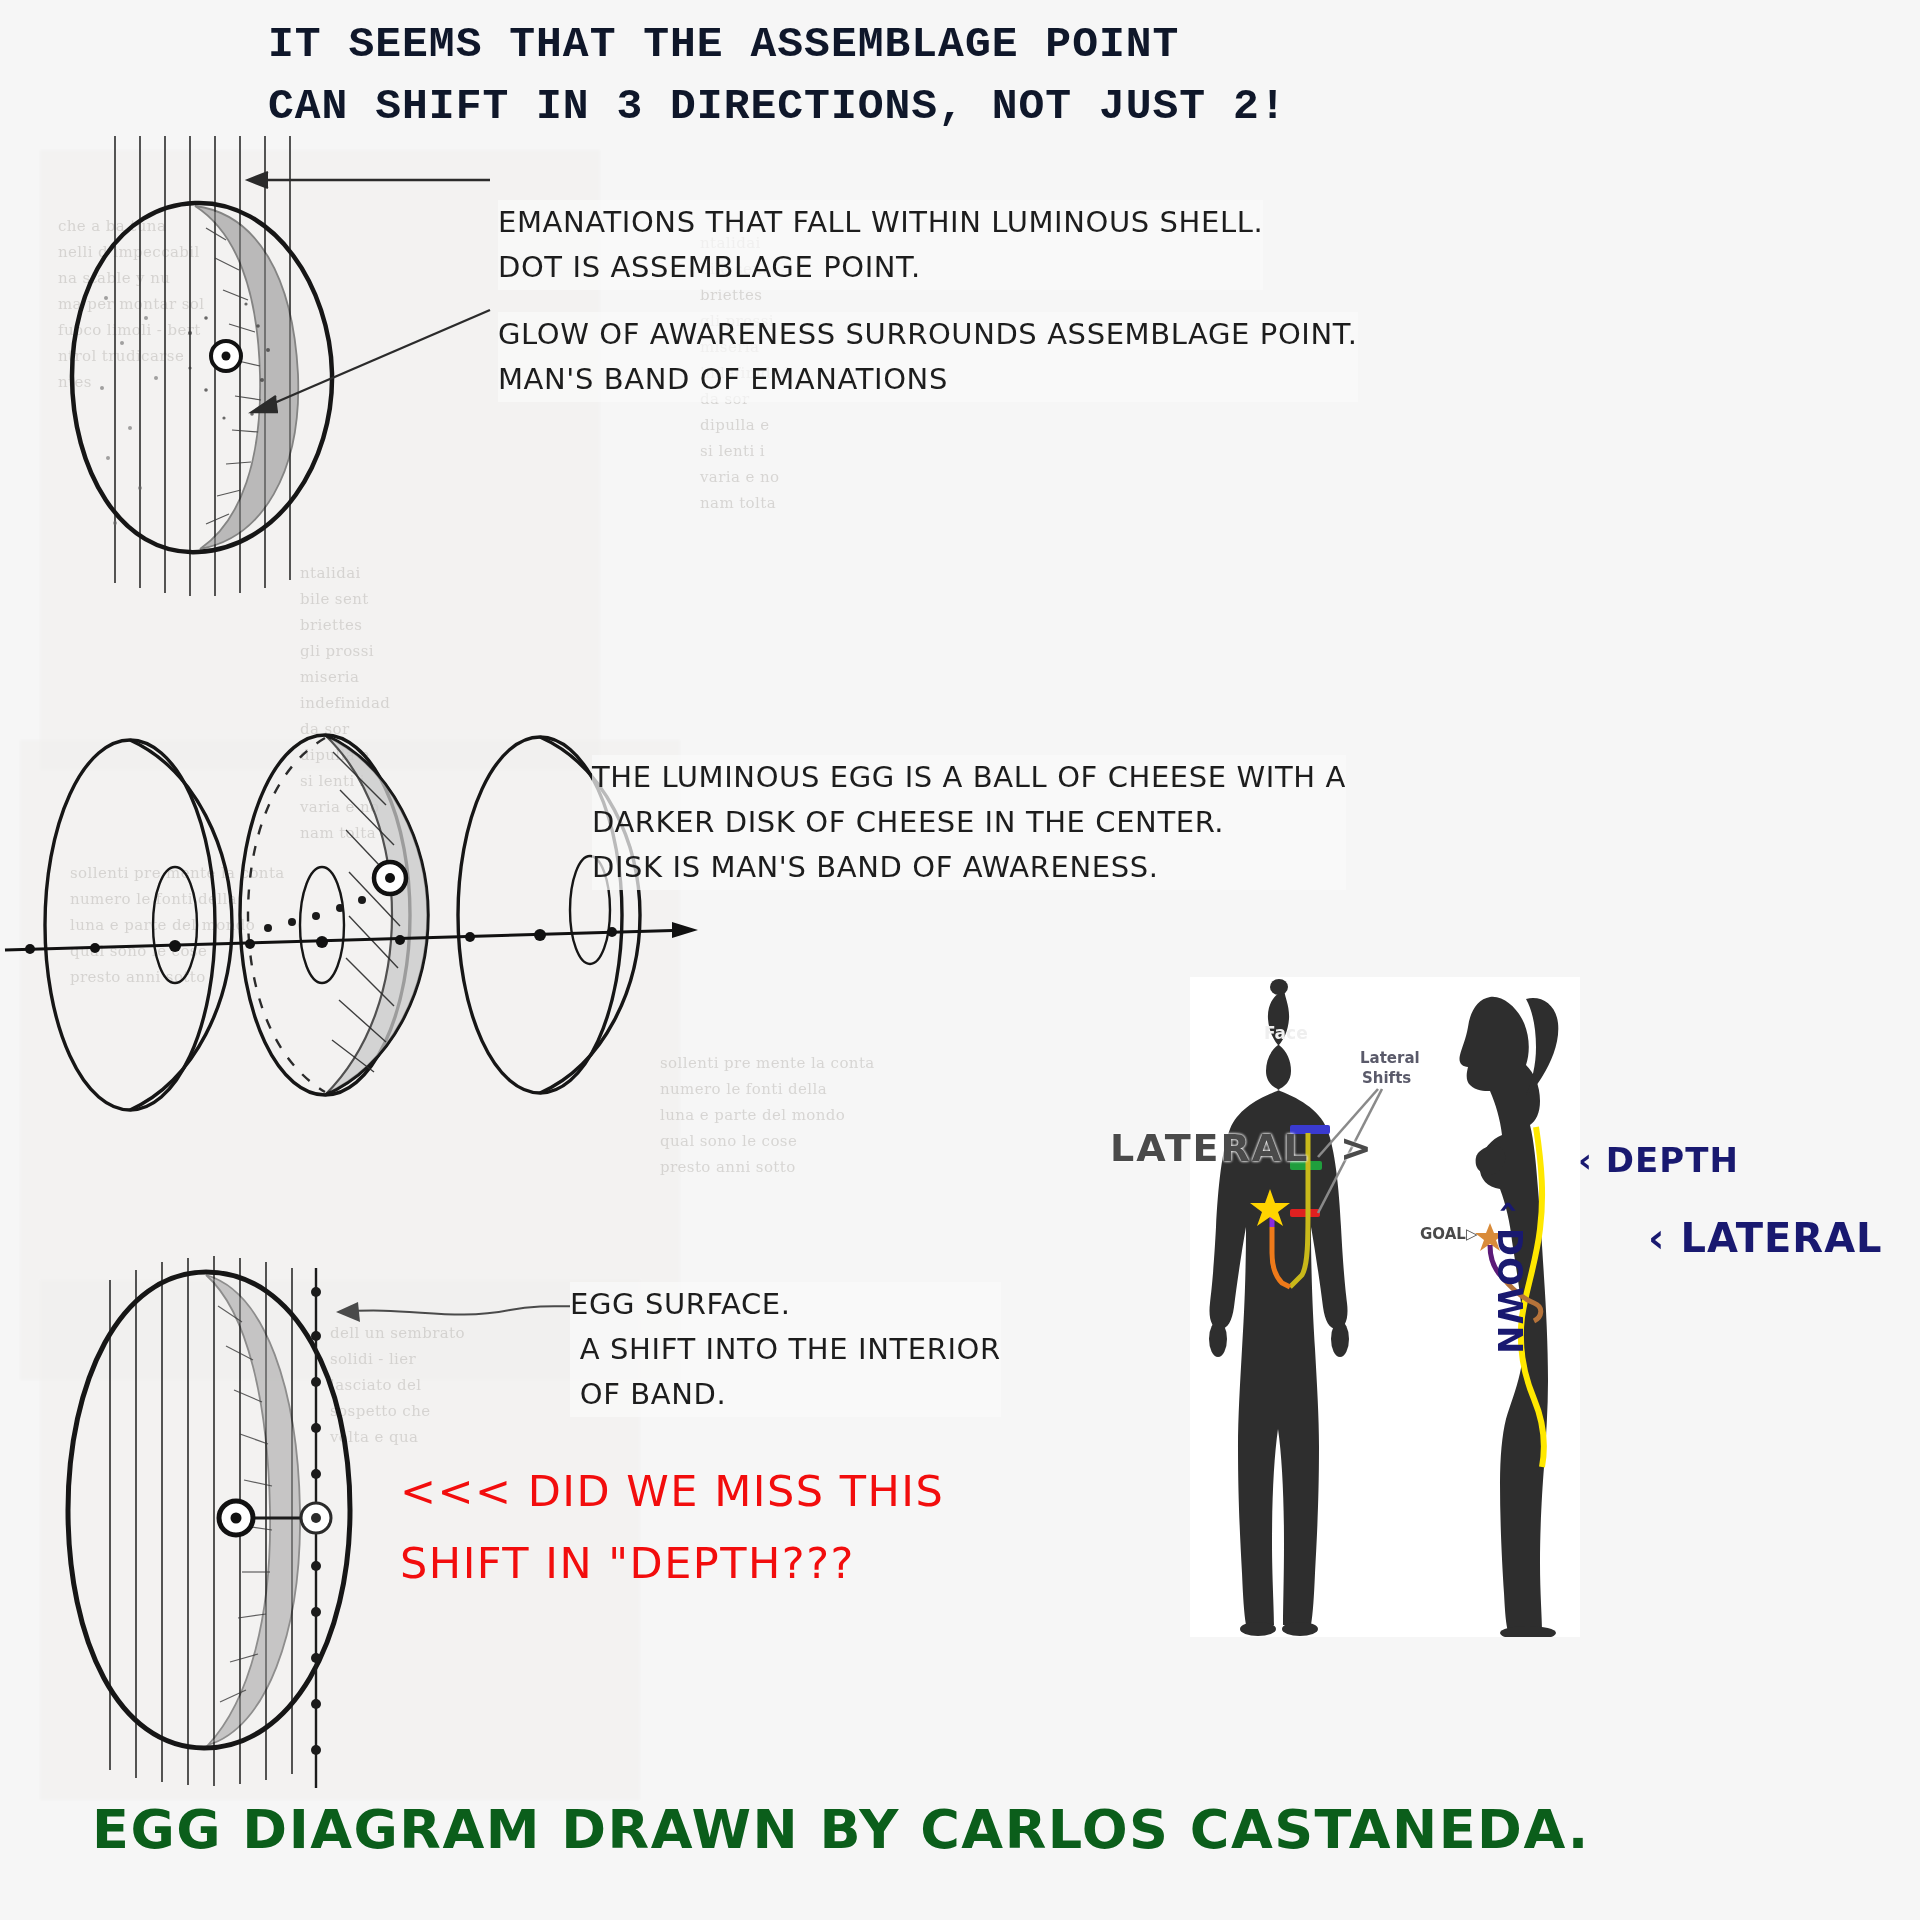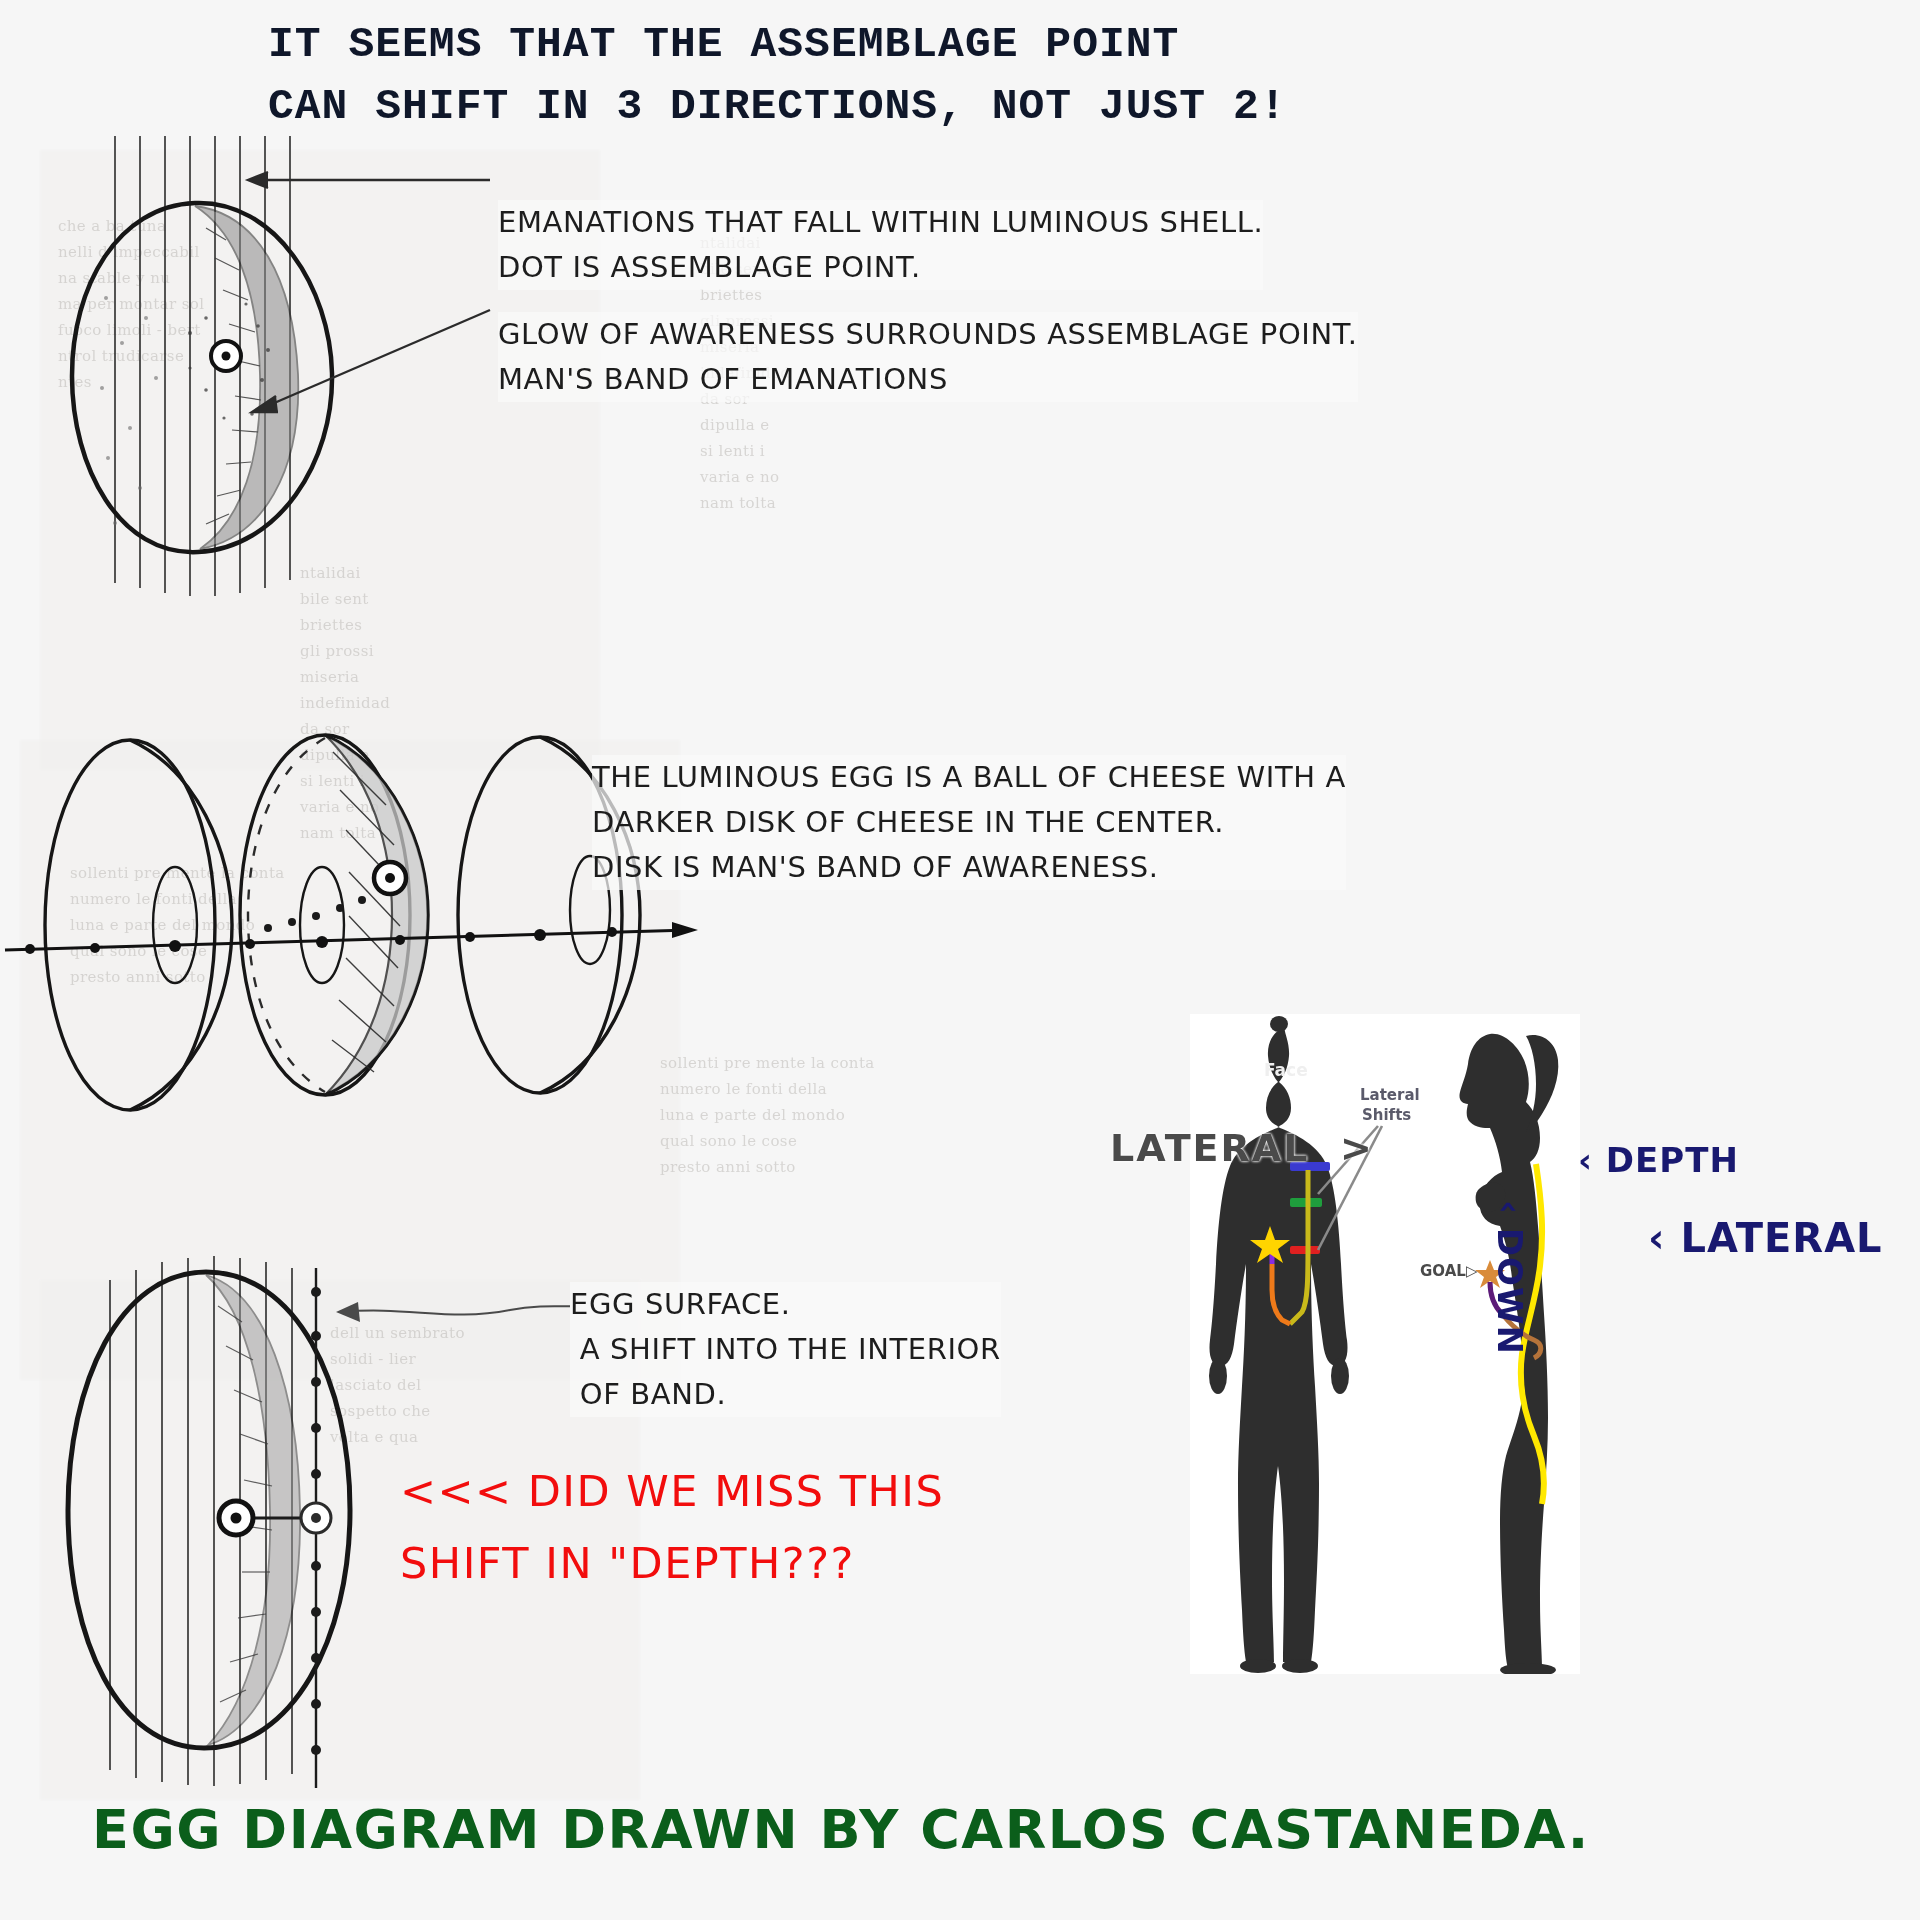--- a/index.html
+++ b/index.html
@@ -72,21 +72,21 @@
   #footer{
     position:absolute;left:92px;top:1798px;
     color:#0b5e1b;
     font-family:"DejaVu Sans", sans-serif;
     font-weight:bold;font-size:54px;letter-spacing:1.5px;
     white-space:pre;
   }
 
   
   #figpanel{
-    position:absolute;left:1190px;top:1014px;width:390px;height:660px;
+    position:absolute;left:1190px;top:977px;width:390px;height:660px;
     background:#bef264;
   }
   #figpanel svg{display:block;width:100%;height:100%;}
 
   .dirlabel{
     position:absolute;color:#191970;font-weight:bold;
     font-family:"DejaVu Sans", sans-serif;white-space:pre;
   }
   #lbl-depth{left:1578px;top:1140px;font-size:34px;letter-spacing:1px;}
   #lbl-lateral2{left:1648px;top:1215px;font-size:40px;letter-spacing:1px;}

